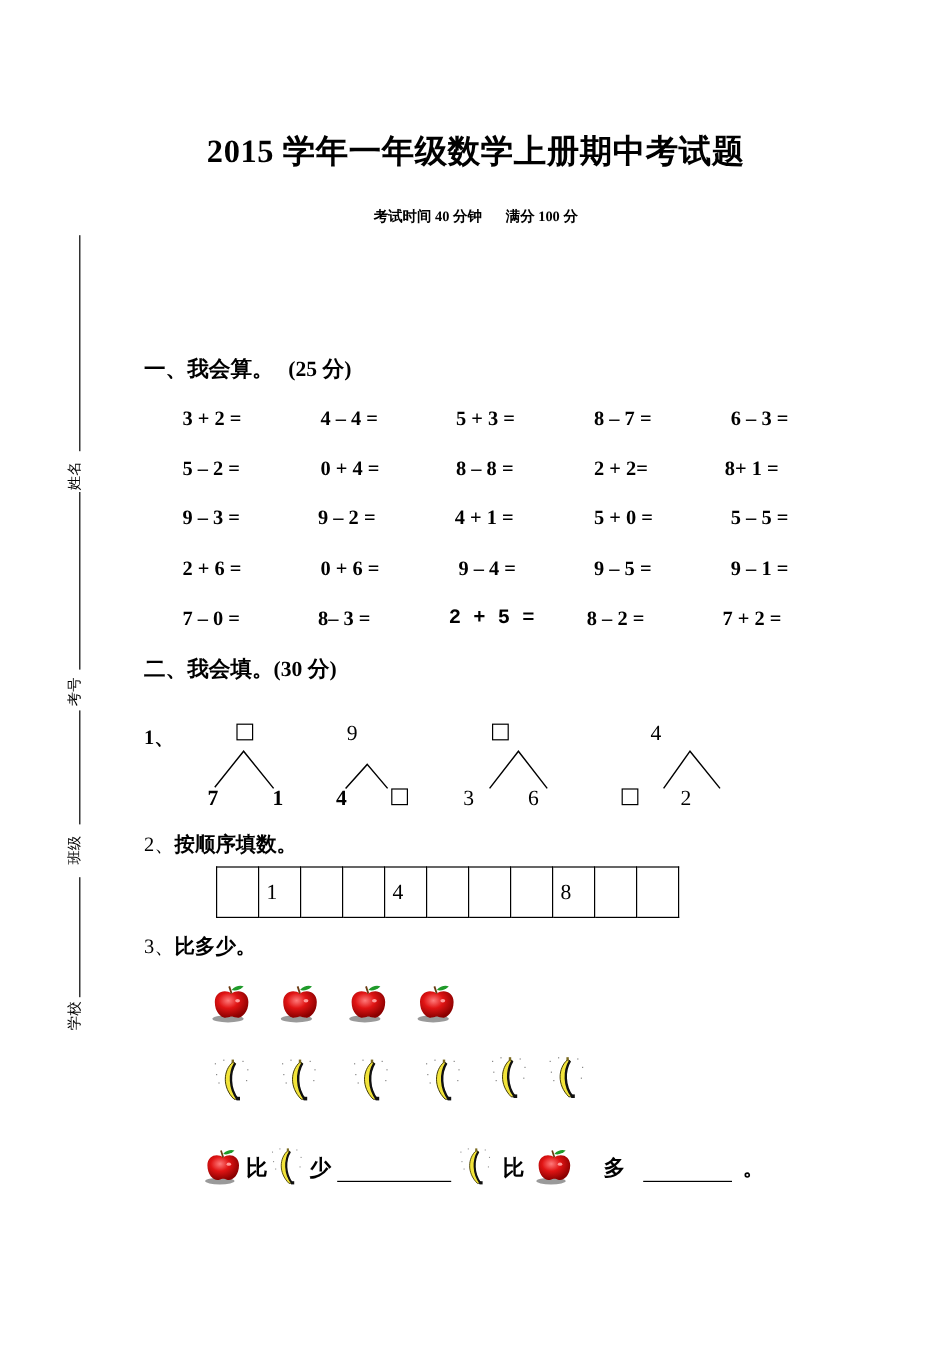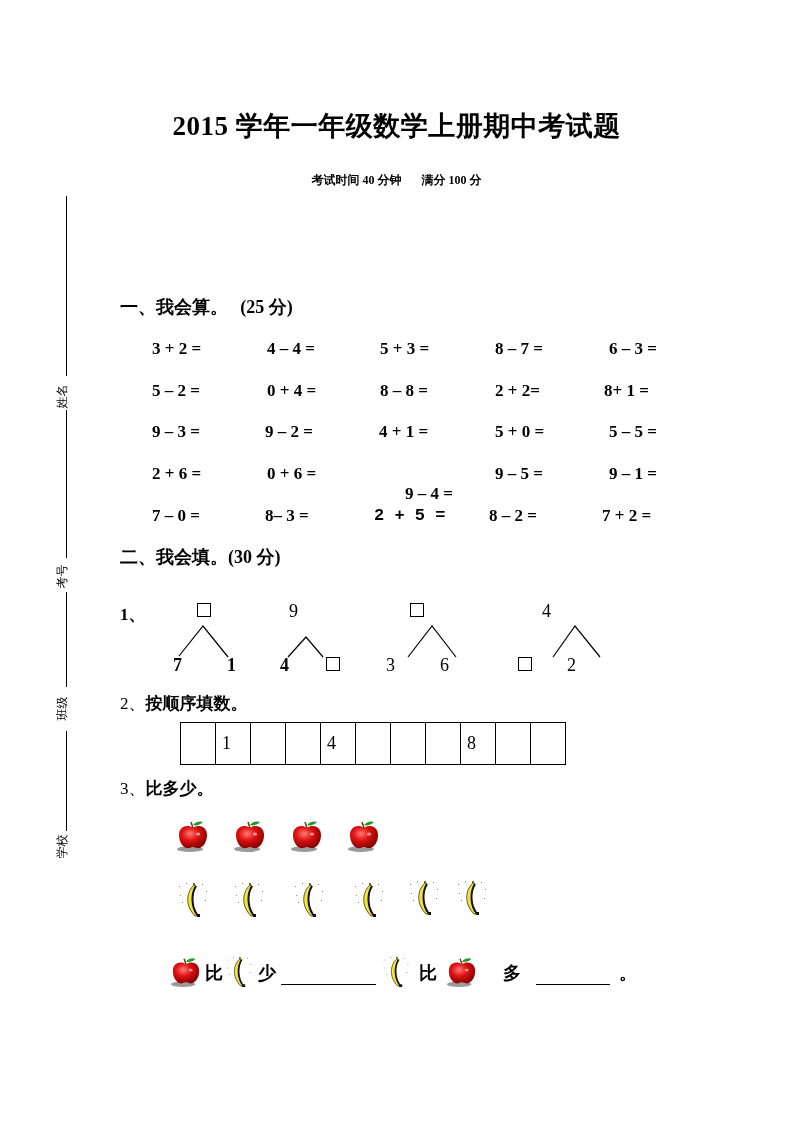--- a/index.html
+++ b/index.html
@@ -84,21 +84,21 @@
 <div class="calc" style="left:604px;top:381px;text-align:right;">8+ 1 =</div>
 
 <div class="calc" style="left:152px;top:422px;">9 – 3 =</div>
 <div class="calc" style="left:265px;top:422px;">9 – 2 =</div>
 <div class="calc" style="left:379px;top:422px;">4 + 1 =</div>
 <div class="calc" style="left:495px;top:422px;">5 + 0 =</div>
 <div class="calc" style="left:609px;top:422px;">5 – 5 =</div>
 
 <div class="calc" style="left:152px;top:464px;">2 + 6 =</div>
 <div class="calc" style="left:267px;top:464px;">0 + 6 =</div>
-<div class="calc" style="left:382px;top:484px;margin-left:23px;">9 – 4 =</div>
+<div class="calc" style="left:382px;top:464px;">9 – 4 =</div>
 <div class="calc" style="left:495px;top:464px;">9 – 5 =</div>
 <div class="calc" style="left:609px;top:464px;">9 – 1 =</div>
 
 <div class="calc" style="left:152px;top:506px;">7 – 0 =</div>
 <div class="calc" style="left:265px;top:506px;">8– 3 =</div>
 <div class="calc" style="left:374px;top:506px;font-family:Liberation Mono, monospace;">2 + 5 =</div>
 <div class="calc" style="left:489px;top:506px;">8 – 2 =</div>
 <div class="calc" style="left:602px;top:506px;">7 + 2 =</div>
 
 <div class="abs section-h" style="left:120px;top:545px;">

